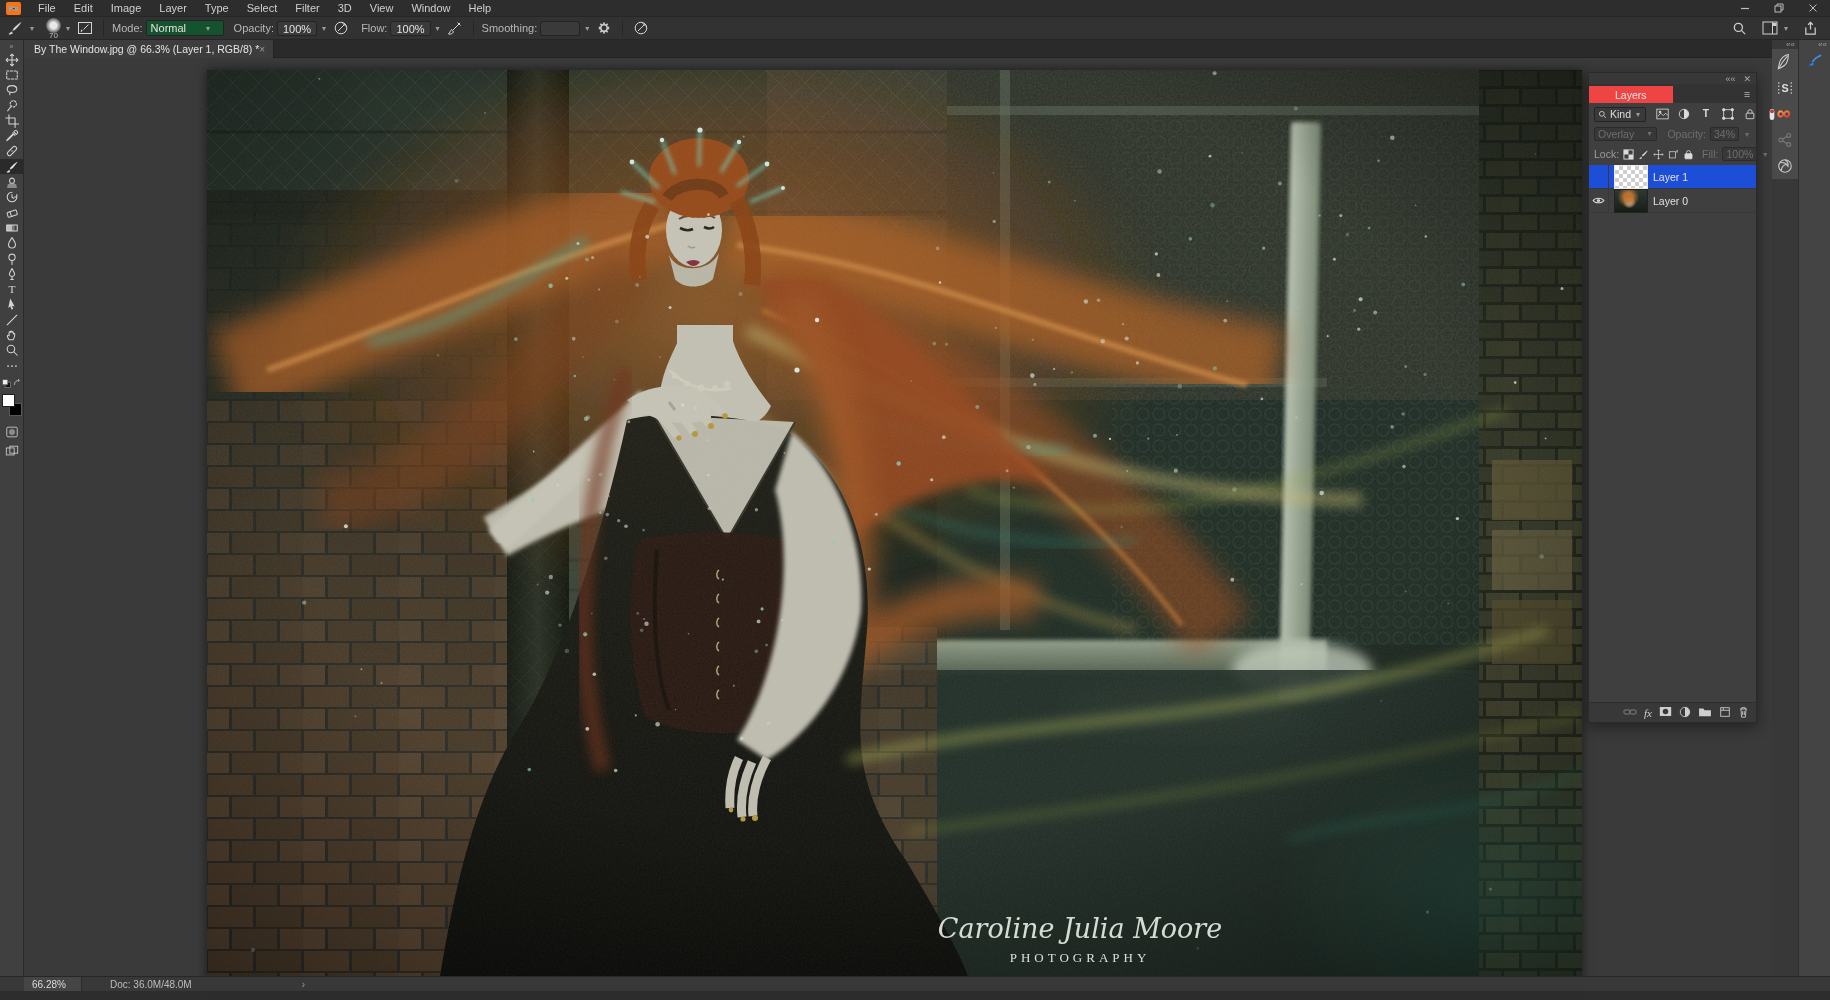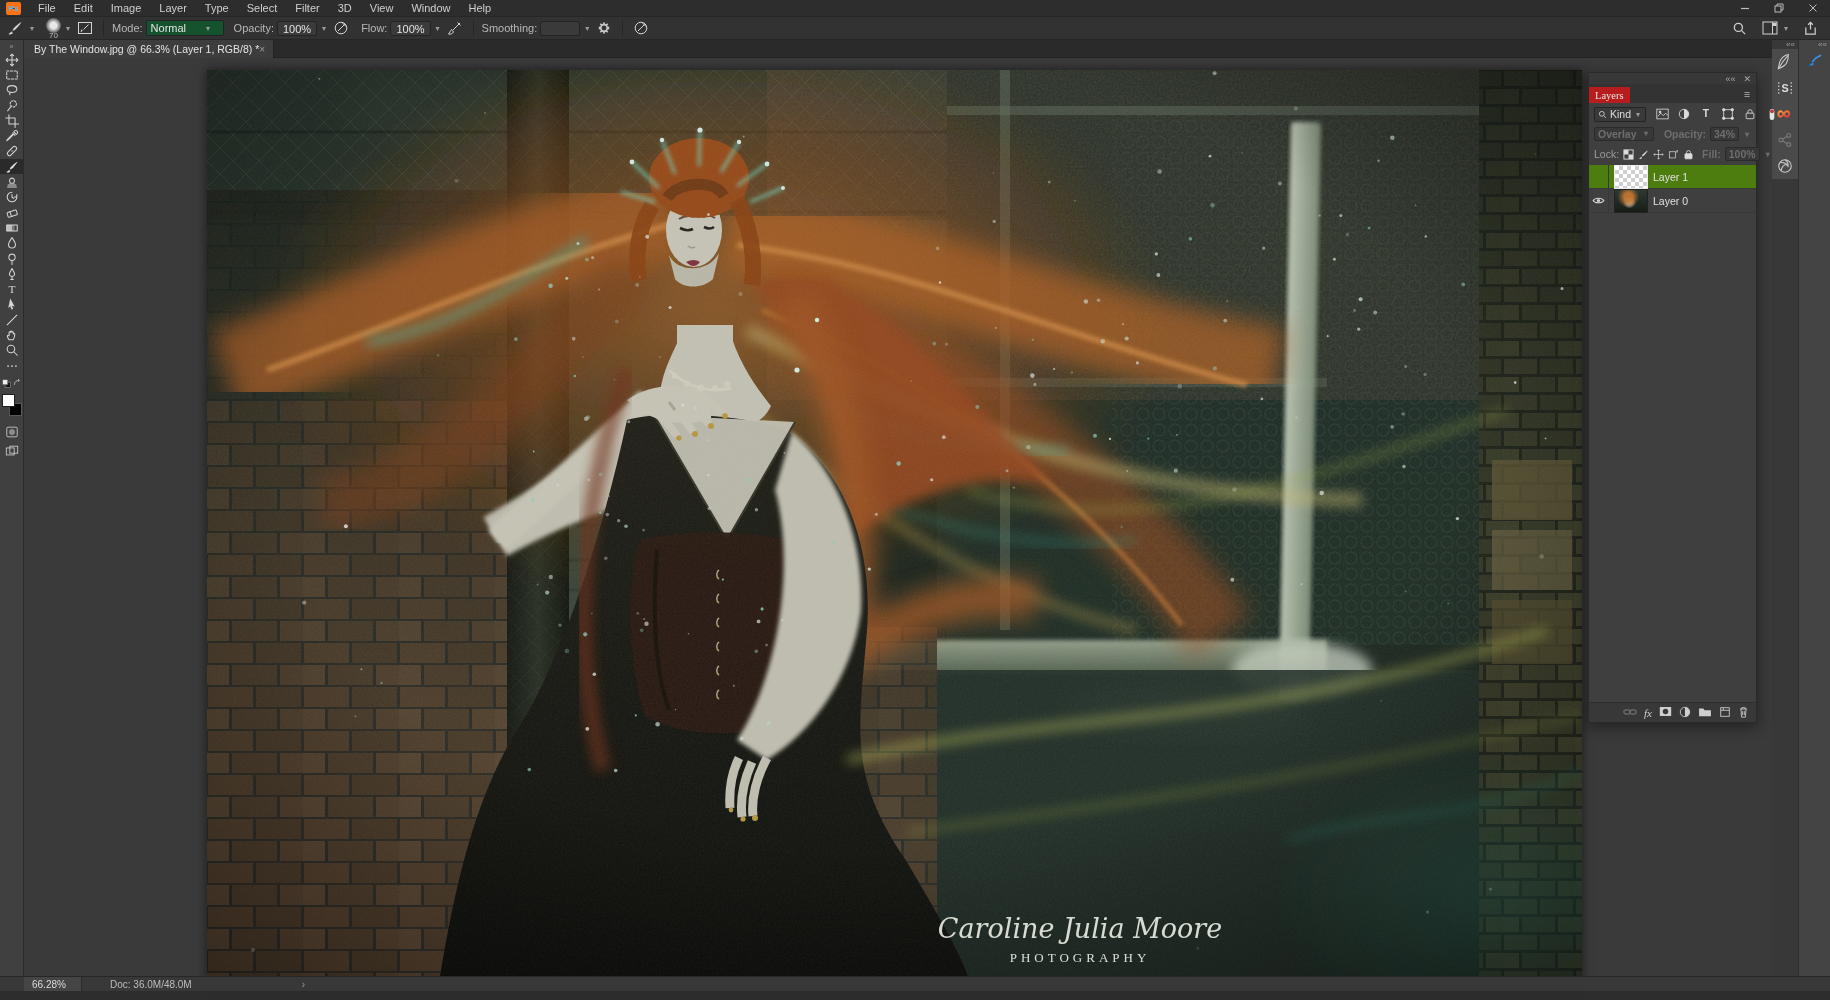--- a/index.html
+++ b/index.html
@@ -52,32 +52,32 @@
   #canvas-image { position:absolute; left:183px; top:12px; width:1375px; height:913px;
     background:#1c241e; box-shadow:0 0 10px rgba(0,0,0,.55); }
   #canvas-image svg { display:block; }
   
   #layers-panel { position:absolute; left:1588px; top:72px; width:169px; height:651px; z-index:50;
     background:#3f3f3f; border:1px solid #2a2a2a; box-shadow:0 4px 14px rgba(0,0,0,.45);
     display:flex; flex-direction:column; font-size:10.5px;}
   #lp-collapse { height:11px; background:#383838; display:flex; justify-content:flex-end; align-items:center;
     gap:8px; padding:0 5px; color:#a8a8a8; font-size:9px; }
   #lp-titlerow { height:19px; background:#333333; display:flex; align-items:flex-end; }
-  #lp-tab { background:#b91c1c; padding:3px 6px 2px; color:#e6e6e6;font-family:Liberation Serif, serif; }
+  #lp-tab { background:#ef4444; padding:3px 26px 2px; color:#e6e6e6; }
   #lp-menu { margin-left:auto; padding:0 6px 3px; color:#b5b5b5; }
   .lp-row { display:flex; align-items:center; padding:2px 5px; gap:4px; }
   .lp-kindbox { display:flex; align-items:center; gap:3px; background:#3a3a3a; border:1px solid #232323;
     border-radius:2px; height:15px; padding:0 3px; width:64px; color:#dcdcdc;}
   .lp-filters { display:flex; gap:2px; margin-left:2px; align-items:center;}
-  .dis { color:#6e6e6e !important;font-weight:bold; }
+  .dis { color:#6e6e6e !important; }
   .lp-field { background:#383838; border:1px solid #2b2b2b; border-radius:2px; height:14px;
     padding:0 3px; line-height:12px; color:#6e6e6e; }
   .lp-dd { width:70px; display:flex; justify-content:space-between; align-items:center;}
   .layer-row { display:flex; align-items:center; height:24px; border-bottom:1px solid #383838; }
-  .layer-row.selected { background:#4d7c0f; }
+  .layer-row.selected { background:#1d4ed8; }
   .eye-cell { width:20px; height:100%; display:flex; align-items:center; justify-content:center;
     border-right:1px solid #383838; }
   .thumb { width:32px; height:22px; margin:0 6px; }
   .thumb.checker { background-color:#fff;
     background-image:linear-gradient(45deg,#cfcfcf 25%,transparent 25%,transparent 75%,#cfcfcf 75%),
       linear-gradient(45deg,#cfcfcf 25%,transparent 25%,transparent 75%,#cfcfcf 75%);
     background-size:8px 8px; background-position:0 0,4px 4px; outline:1.5px solid #ececec; }
   .thumb.img { background:
       radial-gradient(circle at 42% 32%, rgba(200,120,50,.9) 0 18%, rgba(200,120,50,0) 45%),
       radial-gradient(circle at 45% 55%, rgba(214,208,190,.8) 0 10%, rgba(214,208,190,0) 30%),

